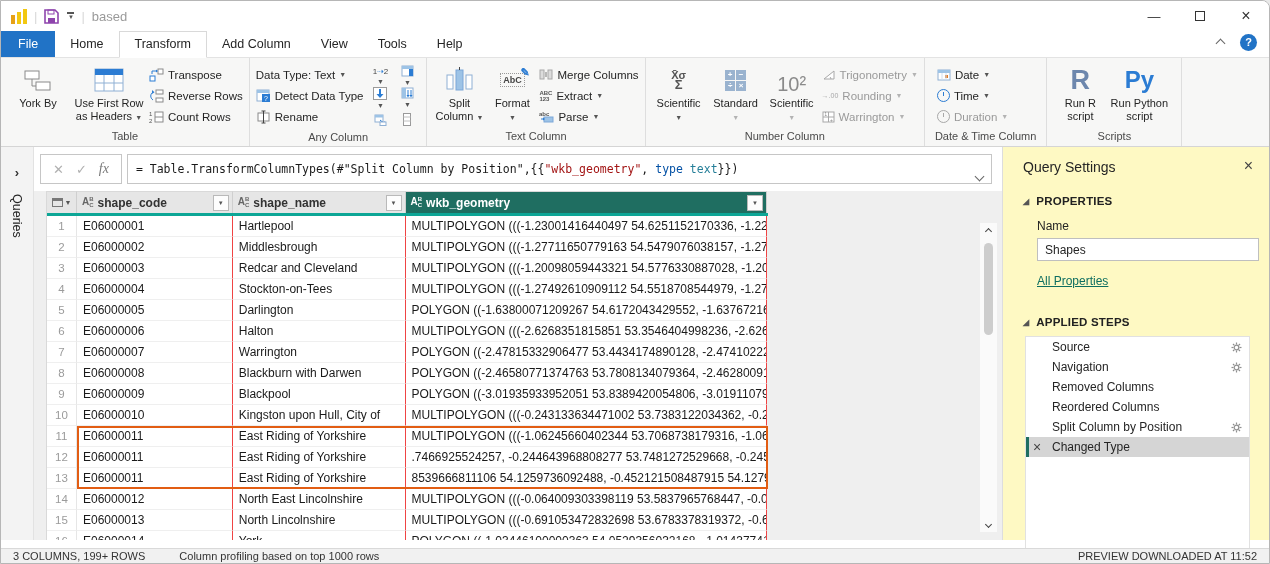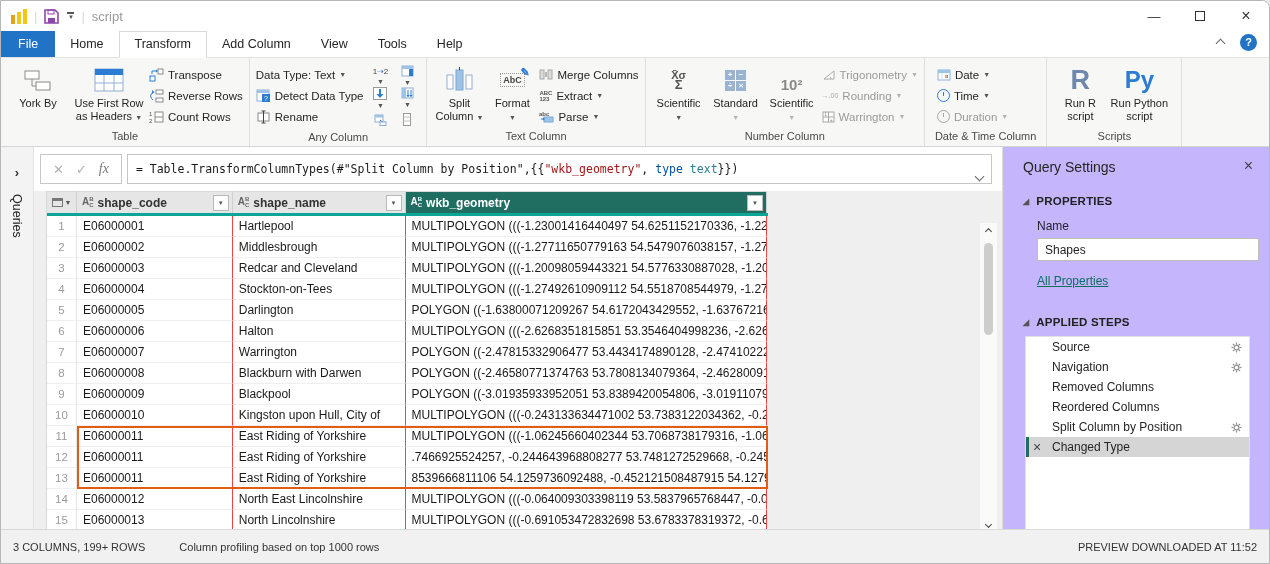--- a/index.html
+++ b/index.html
@@ -41,21 +41,21 @@
   .stackcol { display:flex; flex-direction:column; justify-content:flex-start; gap:2px; padding-top:2px; }
   .smallbtn { display:flex; align-items:center; gap:4px; font-size:11.5px; color:#252525; height:19px; white-space:nowrap; }
   .smallbtn.disabled { color:#9a9a9a; }
   .caret { font-size:7px; color:#555; }
   .caret.dis { color:#b3b3b3; }
   .icongrid { display:grid; grid-template-columns:26px 26px; grid-auto-rows:21px; gap:1px; padding-top:2px; }
   .minibtn { display:flex; align-items:center; justify-content:center; gap:2px; font-size:9px; color:#3a6ea5;flex-direction:column; }
   .stat-icon { font-size:11px; font-weight:700; color:#555; line-height:10px; text-align:center; }
   .std-grid { display:grid; grid-template-columns:10px 10px; grid-auto-rows:10px; gap:1px; }
   .std-grid span { background:#9ab3cf; color:#fff; font-size:8px; line-height:10px; text-align:center; font-weight:700; }
-  .sci-icon { font-size:15px; font-weight:700; color:#8a8a8a;margin-top:8px; }
+  .sci-icon { font-size:20px; font-weight:400; color:#8a8a8a;margin-top:8px; }
   .r-glyph { font-size:27px; font-weight:700; color:#6d87ad; line-height:26px; }
   .py-glyph { font-size:24px; font-weight:700; color:#2b7cd3; line-height:26px; }
   .fmt-icon { position:relative; font-size:9px; font-weight:700; color:#444; border:1px dotted #999; padding:1px 2px; }
   .fmt-icon .pencil { position:absolute; right:-6px; top:-8px; color:#2b7cd3; font-size:11px; }
   .ex-icon { display:flex; flex-direction:column; font-size:6px; font-weight:700; color:#555; line-height:6px; }
   .clock-icon { width:13px; height:13px; border:1.5px solid #2b7cd3; border-radius:50%; position:relative; }
   .clock-icon::after { content:""; position:absolute; left:5px; top:2px; width:1.5px; height:4px; background:#2b7cd3; }
   .clock-icon.gray { border-color:#a8a8a8; } .clock-icon.gray::after { background:#a8a8a8; }
   
   .content { position:absolute; top:146px; left:0; right:0; bottom:23px; display:flex; }
@@ -92,36 +92,36 @@
   .td { font-size:12px; color:#1a1a1a; line-height:20px; padding:0 6px; border-right:1px solid #ef4444; border-bottom:1px solid #efefef; white-space:nowrap; overflow:hidden; }
   .c0 { width:156px; } .c1 { width:173px; } .c2 { width:362px; }
   .hlbox { position:absolute; left:30px; top:210px; width:691px; height:63px; border:2px solid var(--highlight-orange,#e25d13); pointer-events:none; }
   
   .vscroll { position:absolute; right:5px; top:32px; bottom:8px; width:17px; background:#fafafa; }
   .vs-btn { position:absolute; left:0; width:17px; height:16px; display:flex; align-items:center; justify-content:center; }
   .vs-btn.up { top:0; } .vs-btn.down { bottom:0; }
   .vs-btn .chev { width:5px; height:5px; border-color:#444; }
   .vthumb { position:absolute; left:4px; top:20px; width:9px; height:92px; background:#cdcdcd; border-radius:5px; }
   
-  .qs-panel { width:267px; background:#c4b5fd; border-left:1px solid #ddd; position:relative; padding:12px 16px 0 20px; }
+  .qs-panel { width:267px; background:#fef9c3; border-left:1px solid #ddd; position:relative; padding:12px 16px 0 20px; }
   .qs-title { font-size:14px; color:#252525; }
   .qs-close { position:absolute; right:16px; top:10px; font-size:16px; color:#444; }
   .qs-section { display:flex; align-items:center; gap:7px; margin-top:20px; font-size:11.5px; font-weight:700; color:#222; letter-spacing:.2px; }
   .tri { font-size:8px; color:#555; }
   .qs-name-label { font-size:12px; color:#252525; margin:12px 0 5px 14px; }
   .qs-input { width:222px; margin-left:14px; height:23px; border:1px solid #bfbfbf; font-family:"Liberation Sans",sans-serif; font-size:12px; padding:2px 7px; color:#252525; }
   .qs-link { font-size:12px; color:var(--link-teal,#0e6e60); margin:13px 0 8px 14px; display:inline-block; }
   .steps-box { margin:8px 0 0 2px; border:1px solid #e1e1e1; width:225px; height:218px; overflow:hidden; background:#fff; }
   .step { height:20px; display:flex; align-items:center; padding-left:26px; position:relative; font-size:12px; color:#252525; }
   .step .xicon { position:absolute; left:7px; top:2px; font-size:14px; color:#444; }
   .step .gear { margin-left:auto; margin-right:7px; display:flex; }
   .step.selected { background:#d5d5d5; }
   .step.selected::before { content:""; position:absolute; left:0; top:0; bottom:0; width:3px; background:var(--step-green,#1f6e61); }
   
-  .statusbar { position:absolute; left:0; right:0; bottom:0; height:34px; background:#f1f1f1; border-top:1px solid #d9d9d9; display:flex; align-items:center; padding:0 12px; font-size:11px; color:#333; }
+  .statusbar { position:absolute; left:0; right:0; bottom:0; height:15px; background:#f1f1f1; border-top:1px solid #d9d9d9; display:flex; align-items:center; padding:0 12px; font-size:11px; color:#333; }
   .sb-left { font-weight:400; }
   .sb-center { margin-left:34px; }
   .sb-right { margin-left:auto; }
   svg { display:block; }
 </style>
 </head>
 <body>
 
 <div id="window">
 
@@ -139,21 +139,21 @@
           <path d="M1 1 h10 l3 3 v10 h-13 z" fill="none" stroke="#8e44ad" stroke-width="1.6"></path>
           <rect x="4" y="9" width="7" height="5" fill="#8e44ad"></rect>
           <rect x="4" y="1" width="6" height="4" fill="none" stroke="#8e44ad"></rect>
         </svg>
     </span>
     <span class="qat-caret">
         <span class="bar"></span>
         <span class="car">▼</span>
       </span>
     <span class="tb-sep">|</span>
-    <span class="tb-title">script</span>
+    <span class="tb-title">based</span>
     <div class="win-btns">
       <span class="win-btn">—</span>
       <span class="win-btn">
           <span class="maxbox"></span>
         </span>
       <span class="win-btn close">×</span>
     </div>
   </div>
 
   <div class="menubar">

